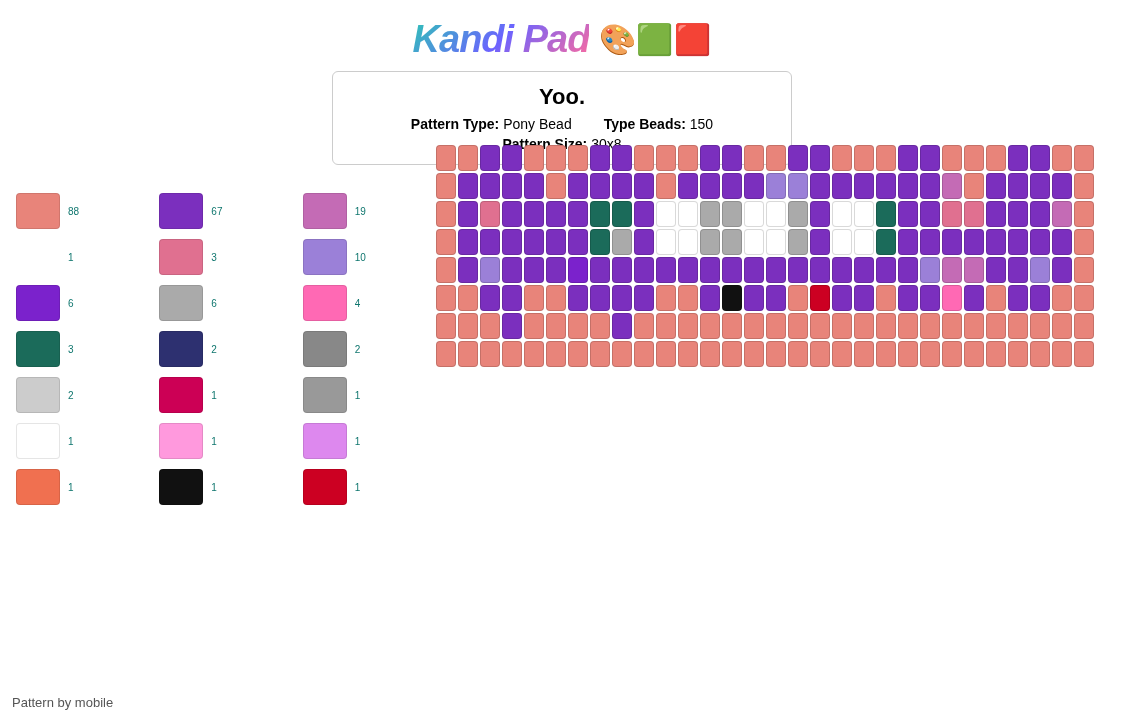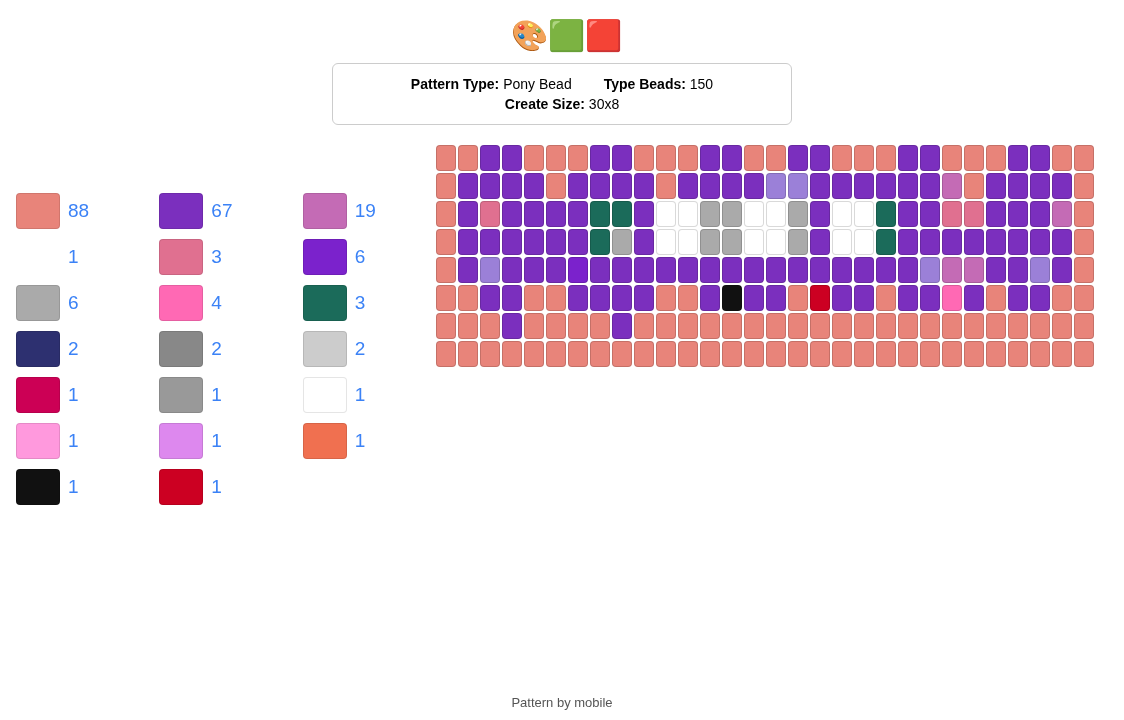--- a/index.html
+++ b/index.html
@@ -84,22 +84,22 @@
       padding: 3px 0;
     }
     .color-swatch {
       width: 44px;
       height: 36px;
       border-radius: 4px;
       flex-shrink: 0;
       border: 1px solid rgba(0,0,0,0.1);
     }
     .color-count {
-      font-size: 19px;
-      color: #3b82f6;
+      font-size: 10px;
+      color: #0f766e;
     }
     .palette-item.no-swatch {
       padding-left: 52px;
     }
 
     
     .pattern-canvas {
       position: absolute;
       right: 30px;
       top: 145px;
@@ -113,46 +113,48 @@
       border: 1.5px solid rgba(0,0,0,0.15);
     }
 
     
     .footer {
       position: absolute;
       bottom: 10px;
       left: 0;
       right: 0;
       display: flex;
-      justify-content: center;
+      justify-content: flex-start;
       padding: 0 12px;
       font-size: 13px;
       color: #555;
     }
   </style>
 </head>
 <body>
 
 <div class="header">
+  <span class="logo-text">Kandi Pad</span>
   <span class="logo-icon">🎨🟩🟥</span>
 </div>
 
 <div class="pattern-info-box">
+  <div class="title">Yoo.</div>
   <div class="meta-row">
     <div class="meta-item">
       <span class="label">Pattern Type:</span>
       <span>Pony Bead</span>
     </div>
     <div class="meta-item">
       <span class="label">Type Beads:</span>
       <span>150</span>
     </div>
   </div>
   <div class="size-row">
-    <span class="label">Create Size:</span>
+    <span class="label">Pattern Size:</span>
     <span>30x8</span>
   </div>
 </div>
 
 <div class="palette-section">
   <div class="palette-grid" id="palette-grid">
       <div class="palette-item">
         <div class="color-swatch" style="background-color: rgb(232, 132, 122);"></div>
         <span class="color-count">88</span>
       </div>
@@ -165,20 +167,24 @@
         <span class="color-count">19</span>
       </div>
       <div class="palette-item no-swatch">
         <span class="color-count">1</span>
       </div>
       <div class="palette-item">
         <div class="color-swatch" style="background-color: rgb(224, 112, 144);"></div>
         <span class="color-count">3</span>
       </div>
       <div class="palette-item">
+        <div class="color-swatch" style="background-color: rgb(155, 128, 216);"></div>
+        <span class="color-count">10</span>
+      </div>
+      <div class="palette-item">
         <div class="color-swatch" style="background-color: rgb(123, 34, 204);"></div>
         <span class="color-count">6</span>
       </div>
       <div class="palette-item">
         <div class="color-swatch" style="background-color: rgb(170, 170, 170);"></div>
         <span class="color-count">6</span>
       </div>
       <div class="palette-item">
         <div class="color-swatch" style="background-color: rgb(255, 105, 180);"></div>
         <span class="color-count">4</span>

